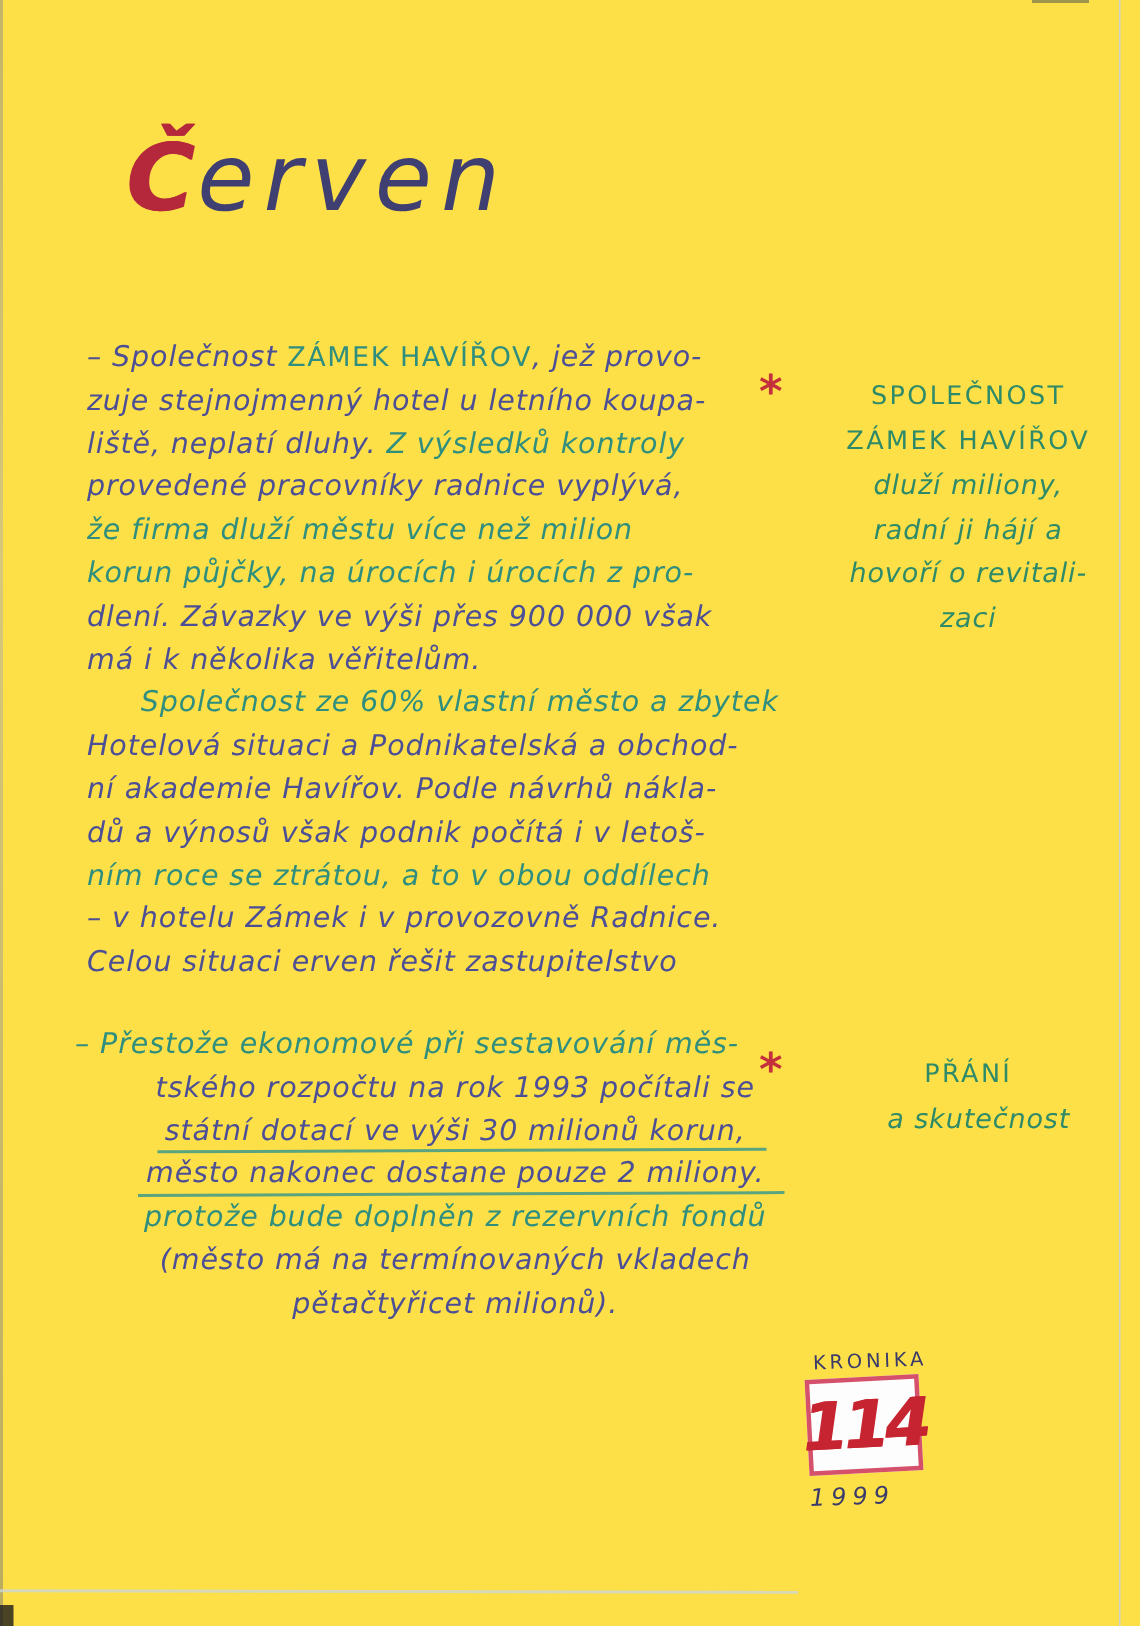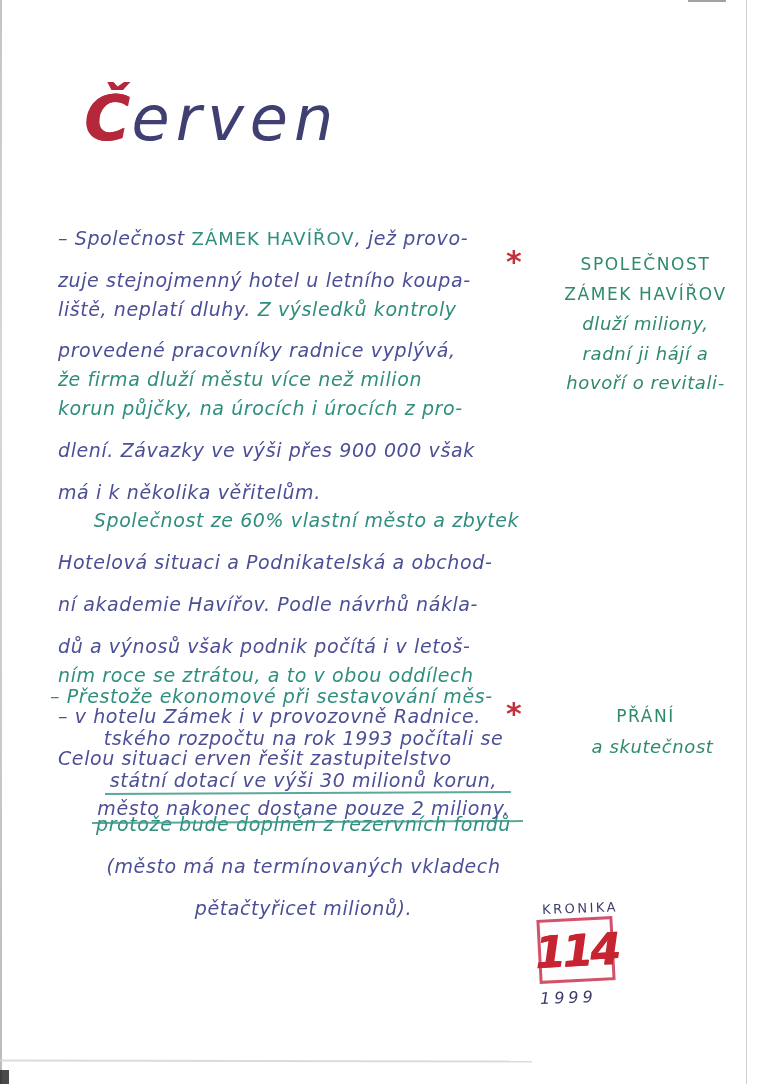--- a/index.html
+++ b/index.html
@@ -1,22 +1,22 @@
 <!DOCTYPE html>
 <html><head>
 <meta charset="utf-8">
 <style>
   html,body{margin:0;padding:0;background:#e8e8e8;}
   #page{
-    position:relative;width:760px;height:1084px;background:#ffffff;
+    position:relative;width:760px;height:1084px;background:#fde047;
     font-family:"DejaVu Sans",sans-serif;overflow:hidden;
   }
   
   .hw{font-style:italic;letter-spacing:.6px;}
-  .blue{color:#4c4f96;margin-top:13px;}
+  .blue{color:#4c4f96;}
   .teal{color:#2f8e7e;}
   .green{color:#2e8a68;}
   
   .title{position:absolute;left:84px;top:88px;font-size:62px;line-height:1;white-space:nowrap;}
   .title .initial{color:#b5283c;font-weight:bold;letter-spacing:2px;text-shadow:1px 0 0 #b5283c;}
   .title .rest{color:#3f3f72;letter-spacing:6px;}
   
   .para{position:absolute;font-size:19px;line-height:28.8px;white-space:nowrap;}
   #para1{left:58px;top:224px;width:475px;}
   #para2{left:50px;top:682px;width:485px;}
@@ -115,20 +115,21 @@
   </div>
 
   <div id="note1" class="note hw">
     <span class="asterisk">*</span>
     <div class="note-lines green">
       <div class="note-caps">SPOLEČNOST</div>
       <div class="note-caps">ZÁMEK HAVÍŘOV</div>
       <div class="note-script">dluží miliony,</div>
       <div class="note-script">radní ji hájí a</div>
       <div class="note-script">hovoří o revitali-</div>
+      <div class="note-script">zaci</div>
     </div>
   </div>
 
   <div id="note2" class="note hw">
     <span class="asterisk">*</span>
     <div class="note-lines green">
       <div class="note-caps">PŘÁNÍ</div>
       <div class="note-script note-indent">a skutečnost</div>
     </div>
   </div>

